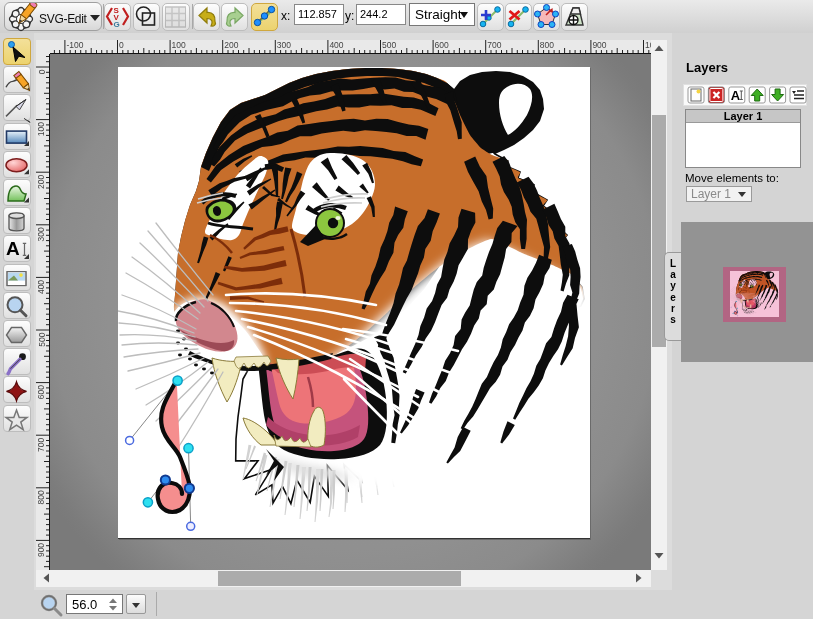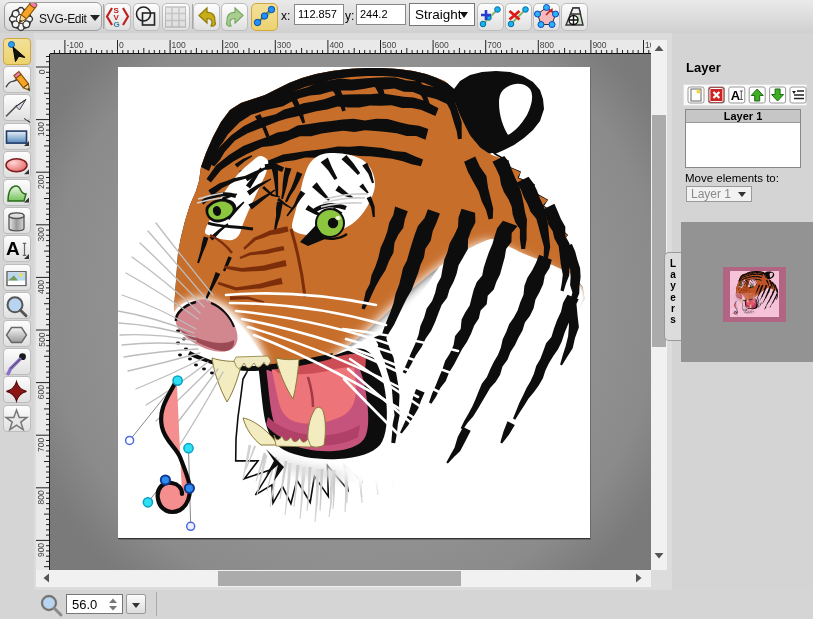--- a/index.html
+++ b/index.html
@@ -317,21 +317,21 @@
   </svg>
 </div>
 <div id="hscroll">
     <div id="hthumb"></div>
   <svg width="615" height="17" style="position:absolute;left:0;top:0">
     <path d="M13 3.5 L7.5 8 L13 12.5 Z" fill="#555"></path>
     <path d="M600 3.5 L605.5 8 L600 12.5 Z" fill="#555"></path>
   </svg>
 </div>
 <div id="rightbg"></div>
-<div id="hlayers">Layer</div>
+<div id="hlayers">Layers</div>
 <div id="lbrow">
   <svg width="124" height="22" style="position:absolute;left:0;top:0">
     <g transform="translate(3,1)">
       <rect x="1" y="1" width="16" height="16" rx="2" fill="#fff" stroke="#999"></rect>
       <rect x="4" y="3" width="10" height="12" fill="#fefefe" stroke="#666"></rect>
       <circle cx="11.5" cy="5.5" r="2" fill="#f5d442"></circle>
     </g>
     <g transform="translate(23.4,1)">
       <rect x="1" y="1" width="16" height="16" rx="2" fill="#c41a1a" stroke="#888"></rect>
       <rect x="2.5" y="2.5" width="13" height="13" rx="1" fill="#cc2222" stroke="#fff" stroke-width="1"></rect>

